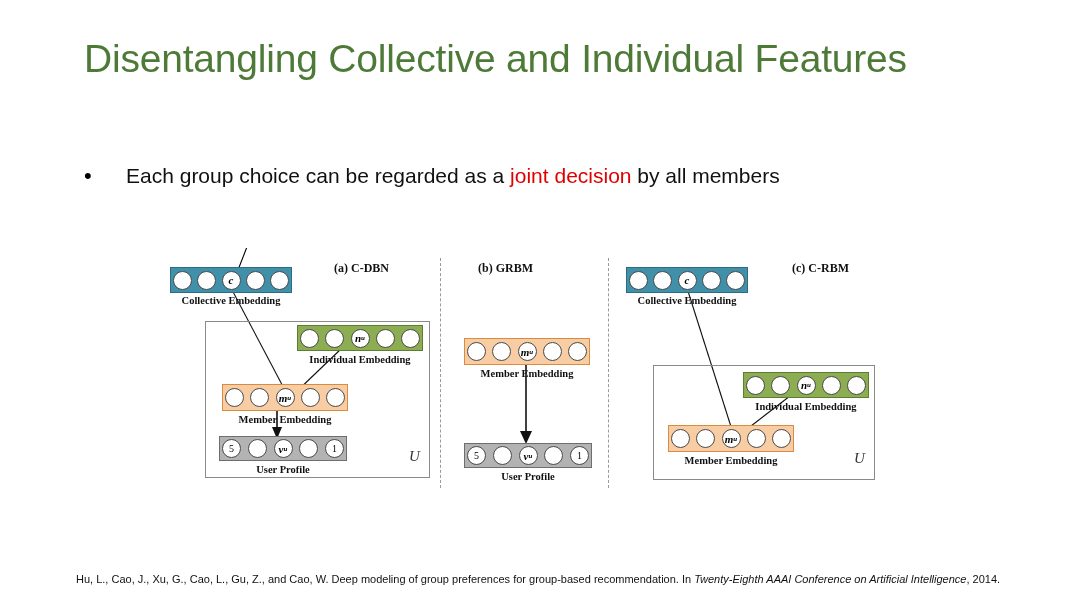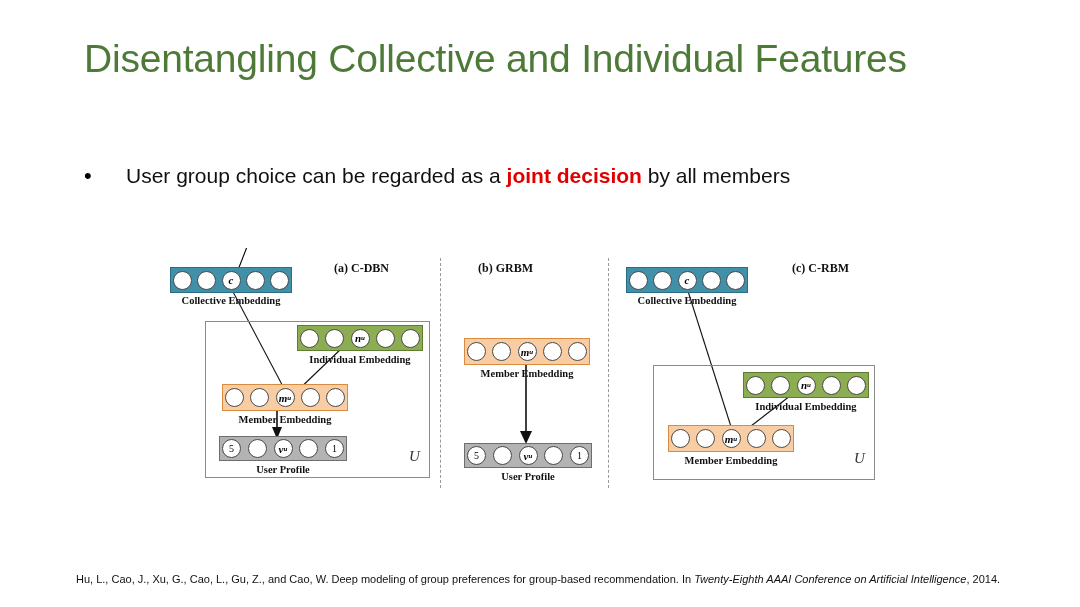--- a/index.html
+++ b/index.html
@@ -45,21 +45,21 @@
     padding-left: 4px;
   }
   #bullet-text {
     font-size: 21px;
     line-height: 26px;
     color: #111;
     white-space: nowrap;
   }
   .hl-red {
     color: #e00000;
-    font-weight: bold;
+    font-weight: normal;
   }
 
   
   #figure {
     position: absolute;
     left: 0px; top: 248px;
     width: 1080px; height: 290px;
   }
   .panel-title {
     position: absolute;
@@ -159,21 +159,21 @@
   }
   #citation i { font-style: italic; }
 </style>
 </head>
 <body>
 
 <div id="slide-title">Disentangling Collective and Individual Features</div>
 
 <div id="bullet-row">
   <span id="bullet-marker">•</span>
-  <span id="bullet-text"><span>User group choice can be regarded as a </span><span class="hl-red">joint decision</span><span> by all members</span></span>
+  <span id="bullet-text"><span>Each group choice can be regarded as a </span><span class="hl-red">joint decision</span><span> by all members</span></span>
 </div>
 
 <div id="figure">
 
   <svg class="conn" viewBox="0 0 1080 290">
 
     <line x1="231" y1="290" x2="287" y2="146" transform="translate(0,-250)" stroke="#000" stroke-width="1.1"></line>
     <line x1="231" y1="40" x2="288" y2="148" stroke="#111" stroke-width="1.1"></line>
 
     <line x1="342" y1="100" x2="293" y2="147" stroke="#111" stroke-width="1.1"></line>

